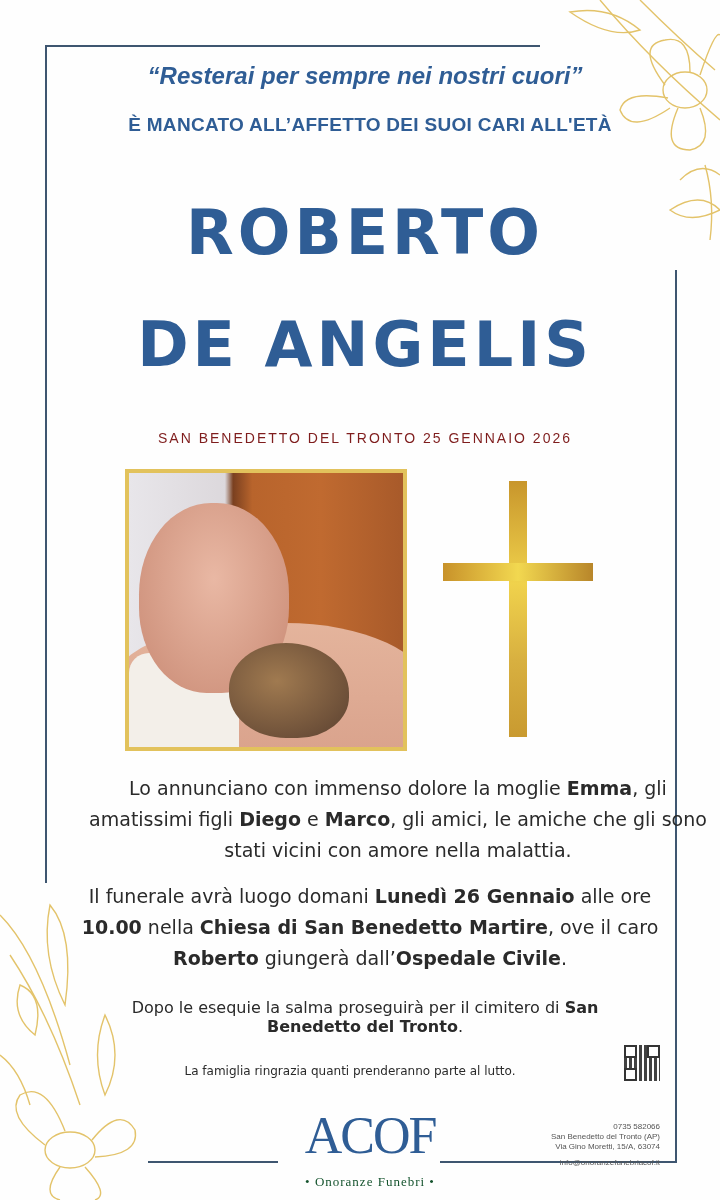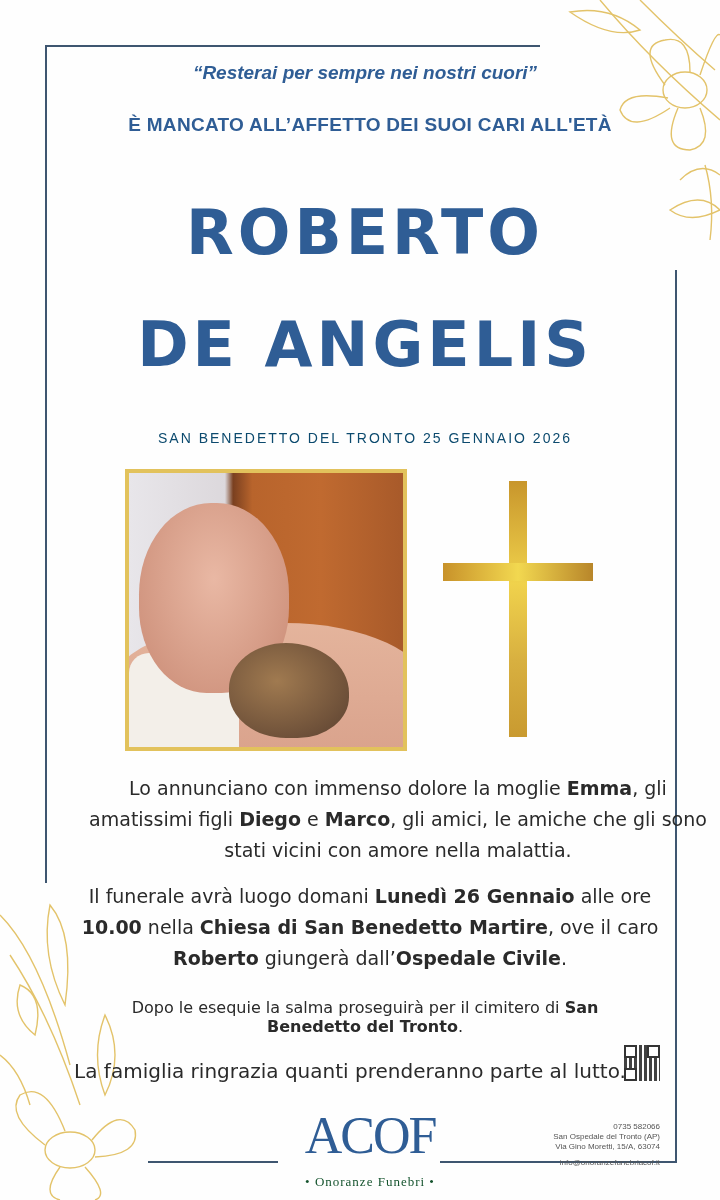--- a/index.html
+++ b/index.html
@@ -1,46 +1,46 @@
 <!DOCTYPE html>
 <html><head>
 <meta charset="utf-8">
 <style>
   html, body { margin:0; padding:0; }
   body { width:720px; height:1200px; background:#fefefe; position:relative; overflow:hidden;
          font-family:"DejaVu Sans", sans-serif; color:#2b2b2b; }
   .abs { position:absolute; }
   .line { position:absolute; background:#3e5670; }
   .quote { left:0; width:720px; top:62px; text-align:center; padding-left:10px; box-sizing:border-box;
-           font-family:"Liberation Sans", sans-serif; font-style:italic; font-weight:bold; font-size:19px; color:#2f5d95; }
+           font-family:"Liberation Sans", sans-serif; font-style:italic; font-weight:bold; font-size:24px; color:#2f5d95; }
   .mancato { left:0; width:720px; top:113px; text-align:center; padding-left:20px; box-sizing:border-box;
              font-family:"Liberation Sans", sans-serif; font-weight:bold; font-size:19px; line-height:23px; color:#2f5d95; letter-spacing:0.3px; }
   .name { left:0; width:720px; text-align:center; font-family:"DejaVu Sans", sans-serif; font-weight:bold;
           color:#2f5d95; letter-spacing:4px; }
   .name1 { top:196px; font-size:62px; padding-left:10px; box-sizing:border-box; }
   .name2 { top:308px; font-size:62px; padding-left:10px; box-sizing:border-box; }
   .place { left:0; width:720px; top:430px; text-align:center; padding-left:10px; box-sizing:border-box;
-           font-family:"Liberation Sans", sans-serif; font-size:14px; letter-spacing:2px; color:#0c4a6e; }
+           font-family:"Liberation Sans", sans-serif; font-size:14px; letter-spacing:2px; color:#7f1d1d; }
   .photo { left:125px; top:469px; width:282px; height:282px; box-sizing:border-box; border:4px solid #e2c25c;
            background:linear-gradient(90deg,#e8e6ea 0%,#dcd8dc 35%,#7a4020 38%,#b8642c 45%,#c06a30 70%,#a85a2a 100%); overflow:hidden; }
   .photo .face { position:absolute; left:10px; top:30px; width:150px; height:190px; border-radius:48% 48% 45% 45%;
                  background:radial-gradient(ellipse at 50% 40%,#e9b8a4,#c98a74); }
   .photo .body { position:absolute; left:-20px; top:150px; width:320px; height:150px; border-radius:45% 45% 0 0;
                  background:linear-gradient(180deg,#e4b49c,#d8a08a); }
   .photo .shirt { position:absolute; left:0px; top:180px; width:110px; height:120px; background:#f3efe9; border-radius:20px 40px 0 0; }
   .photo .dog { position:absolute; left:100px; top:170px; width:120px; height:95px; border-radius:50% 55% 45% 50%;
                 background:radial-gradient(ellipse at 40% 40%,#a07a50,#5a4030); }
   .cross-v { left:509px; top:481px; width:18px; height:256px; background:linear-gradient(180deg,#c8962c,#f0d24c 40%,#d8b040 70%,#c99a30); }
   .cross-h { left:443px; top:563px; width:150px; height:18px; background:linear-gradient(90deg,#c8922a,#f2d850 50%,#b8862a); }
   .body-text { left:60px; width:620px; text-align:center; font-family:"DejaVu Sans", sans-serif; font-size:19px; line-height:31px; color:#2a2a2a; }
   .body-text b { font-weight:bold; }
   .p1 { top:773px;margin-left:28px; }
   .p2 { top:881px; }
   .p3 { top:998px; font-size:16px; line-height:19px; left:85px; width:560px; }
-  .p4 { top:1056px; font-size:20px; left:70px; width:560px; }
+  .p4 { top:1056px; font-size:12px; left:70px; width:560px; }
   .qr { left:624px; top:1045px; width:36px; height:36px; background:
         repeating-linear-gradient(90deg,#222 0 3px,#fff 3px 5px),#fff; opacity:0.85; }
   .qr .c { position:absolute; width:9px; height:9px; border:2px solid #111; background:#fff; }
   .contacts { right:60px; top:1122px; text-align:right; font-family:"Liberation Sans", sans-serif; font-size:8px; line-height:10px; color:#555; }
   .logo { left:0; width:720px; top:1112px; text-align:center; padding-left:20px; box-sizing:border-box; }
   .logo .word { font-family:"Liberation Serif", serif; font-size:52px; line-height:48px; color:#2f5d95; letter-spacing:-2px; }
   .logo .sub { font-family:"Liberation Serif", serif; font-size:13px; color:#14532d; letter-spacing:1px; margin-top:14px; }
   .flower { position:absolute; }
 </style>
 </head>
@@ -111,21 +111,21 @@
 <div class="abs body-text p4">La famiglia ringrazia quanti prenderanno parte al lutto.</div>
 
 <div class="abs qr">
   <div class="c" style="left:0;top:0;"></div>
   <div class="c" style="right:0;top:0;"></div>
   <div class="c" style="left:0;bottom:0;"></div>
 </div>
 
 <div class="abs contacts">
   <div>0735 582066</div>
-  <div>San Ospedale del Tronto (AP)</div>
+  <div>San Benedetto del Tronto (AP)</div>
   <div>Via Gino Moretti, 15/A, 63074</div>
   <div style="margin-top:6px;">info@onoranzefunebriacof.it</div>
 </div>
 
 <div class="abs logo">
   <div class="word">ACOF</div>
   <div class="sub">• Onoranze Funebri •</div>
 </div>
 
 </body></html>

